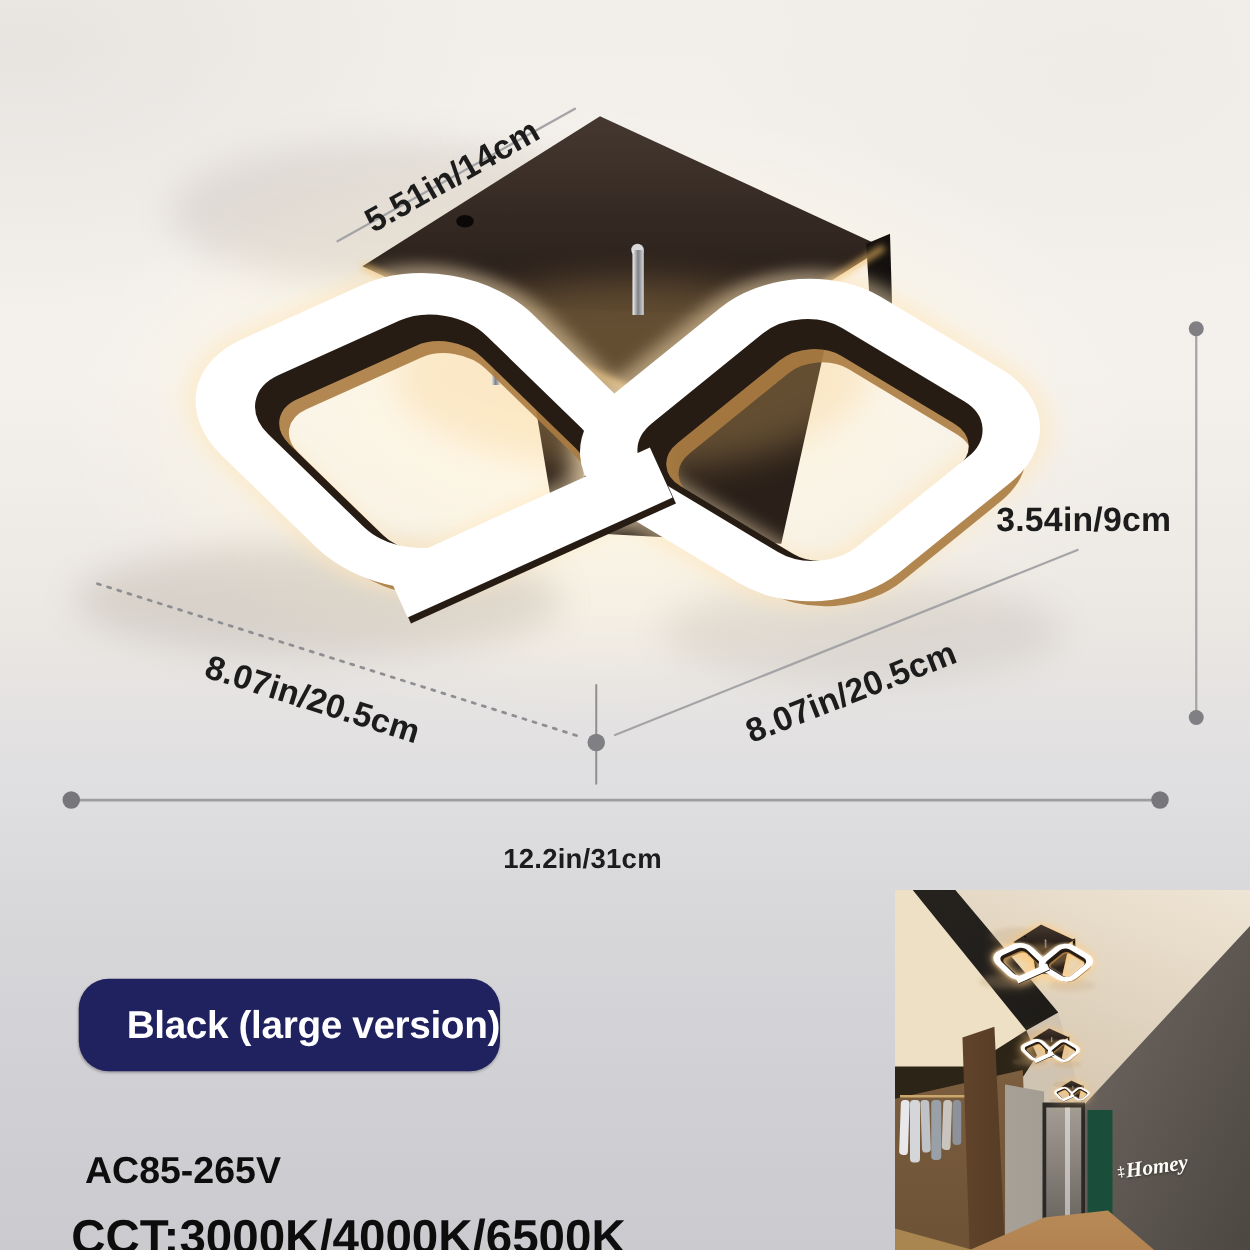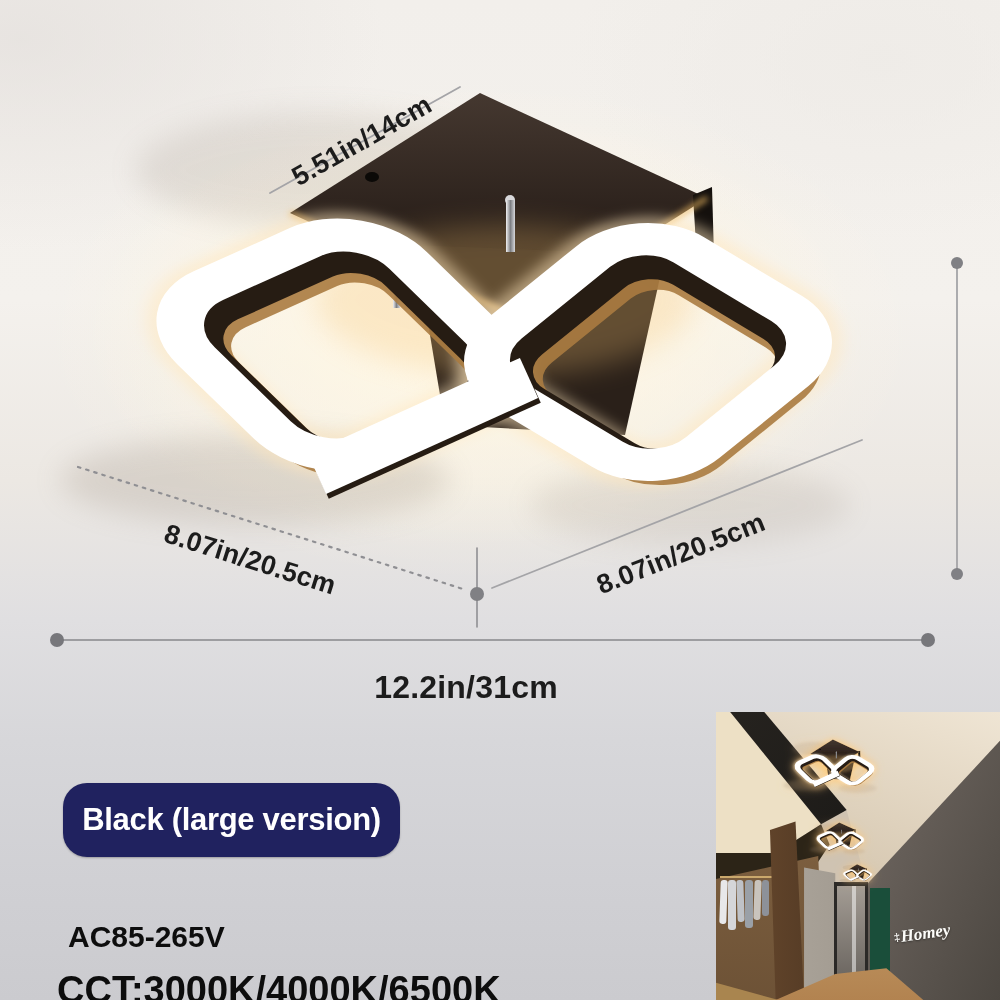--- a/index.html
+++ b/index.html
@@ -12,21 +12,21 @@
       radial-gradient(ellipse 520px 300px at 2% 4%,   rgba(228,224,221,0.75), rgba(228,224,221,0) 70%),
       linear-gradient(180deg,#f2efeb 0%,#f4f1ed 30%,#ece8e3 48%,#e0dfe1 62%,#d7d7da 74%,#d0d0d4 88%,#cbcbcf 100%);
   }
   .scene{position:absolute;left:0;top:0;}
   .dim-label{
     position:absolute;color:#1c1c1c;font-weight:600;white-space:nowrap;
     transform-origin:center center;letter-spacing:0.2px;
   }
   .badge{
     position:absolute;left:63px;top:783px;width:337px;height:74px;
-    background:#20225f;border-radius:24px;display:flex;align-items:center;justify-content:center;
+    background:#20225f;border-radius:24px;display:flex;align-items:center;justify-content:flex-end;
     box-shadow:0 1px 2px rgba(0,0,0,0.25);
   }
   .badge span{color:#ffffff;font-weight:bold;font-size:31px;white-space:nowrap;letter-spacing:-0.3px;}
   .spec{position:absolute;color:#0d0d0d;font-weight:bold;white-space:nowrap;margin-top:44px;}
   .spec.v{left:68px;top:876px;font-size:30px;}
   .spec.cct{left:57px;top:925px;font-size:38px;}
   .app-label{position:absolute;left:533px;top:793px;font-size:28px;font-weight:bold;color:#111;white-space:nowrap;}
   
   .photo{position:absolute;left:716px;top:712px;width:284px;height:288px;overflow:hidden;background:#cfc3b2;}
   .photo .layer{position:absolute;left:0;top:0;width:100%;height:100%;}
@@ -163,23 +163,24 @@
       <line x1="57" y1="640" x2="928" y2="640" stroke="#9d9da0" stroke-width="2.2"></line>
       <circle cx="57" cy="640" r="7" fill="#77777b" stroke="none"></circle>
       <circle cx="928" cy="640" r="7" fill="#77777b" stroke="none"></circle>
       <line x1="957" y1="263" x2="957" y2="574" stroke="#a4a4a7" stroke-width="1.8"></line>
       <circle cx="957" cy="263" r="6" fill="#808084" stroke="none"></circle>
       <circle cx="957" cy="574" r="6" fill="#808084" stroke="none"></circle>
     </g>
   </svg>
 
   <div class="dim-label" style="left:362px;top:141px;font-size:27px;transform:translate(-50%,-50%) rotate(-29.5deg);">5.51in/14cm</div>
+  <div class="dim-label" style="left:867px;top:416px;font-size:27px;transform:translate(-50%,-50%);">3.54in/9cm</div>
   <div class="dim-label" style="left:250px;top:560px;font-size:27px;transform:translate(-50%,-50%) rotate(17.5deg);">8.07in/20.5cm</div>
   <div class="dim-label" style="left:681px;top:554px;font-size:27px;transform:translate(-50%,-50%) rotate(-21.5deg);">8.07in/20.5cm</div>
-  <div class="dim-label" style="left:466px;top:687px;font-size:32px;transform:translate(-50%,-50%);">12.2in/31cm</div>
+  <div class="dim-label" style="left:466px;top:687px;font-size:22px;transform:translate(-50%,-50%);">12.2in/31cm</div>
 
   <div class="badge">
     <span>Black (large version)</span>
   </div>
   <div class="spec v">AC85-265V</div>
   <div class="spec cct">CCT:3000K/4000K/6500K</div>
 
   <div class="photo">
     <div class="layer hall-ceiling"></div>
     <div class="layer right-wall"></div>

